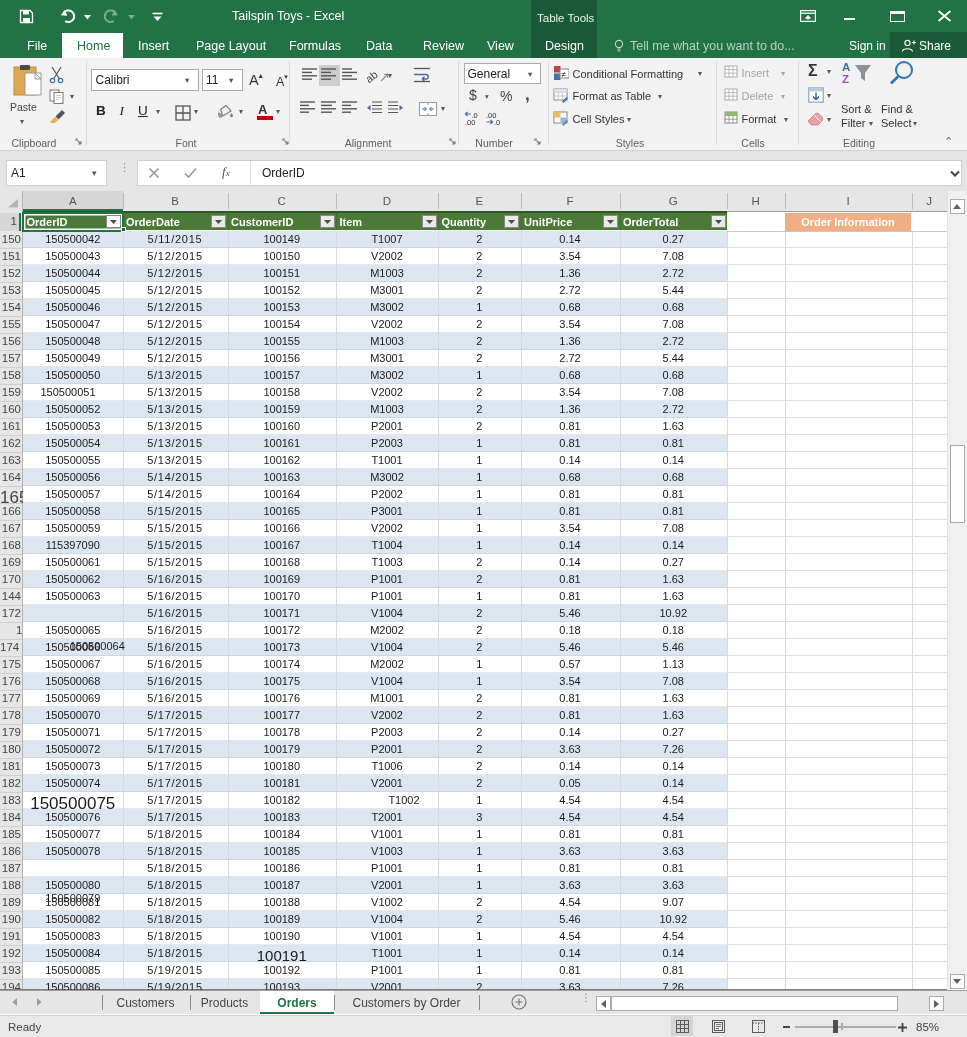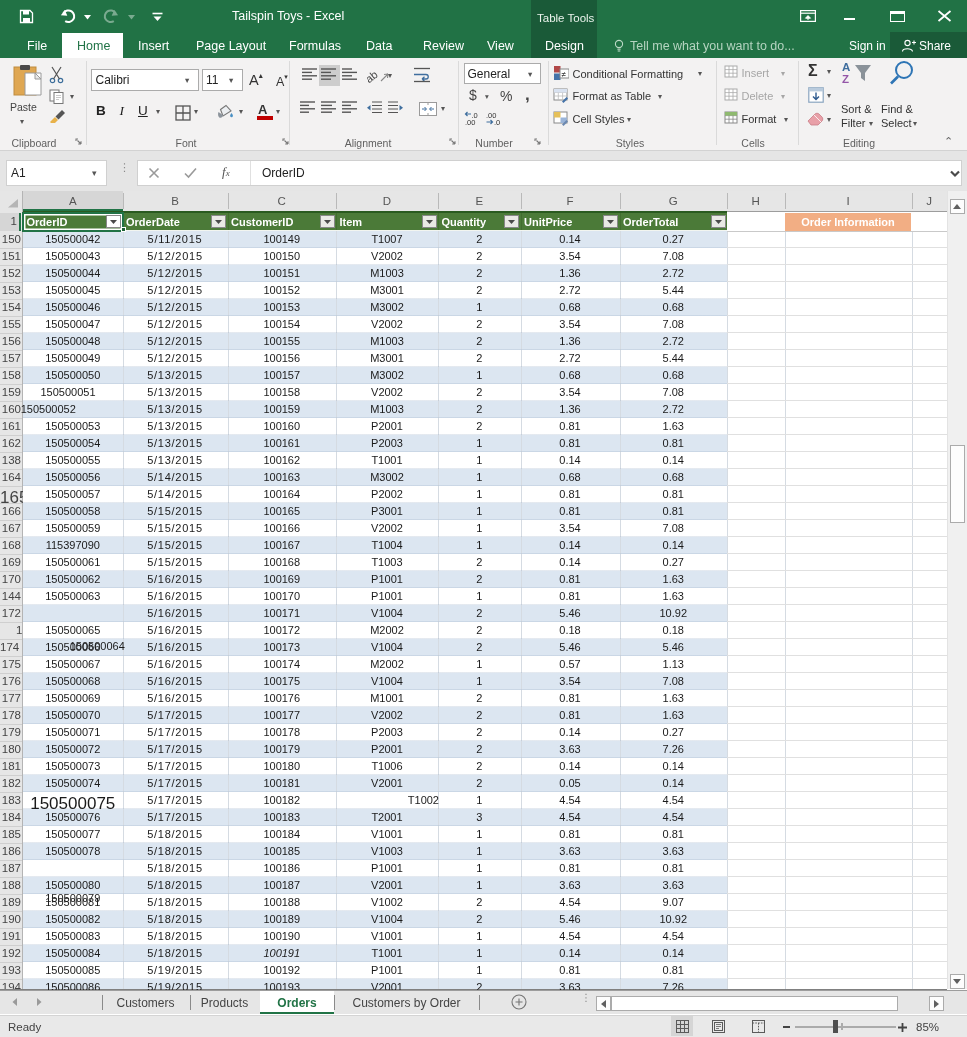--- a/index.html
+++ b/index.html
@@ -369,21 +369,21 @@
 <div class="ab" style="left:0;top:368.7px;width:21px;height:13px;text-align:right;color:#444;font-size:11.5px">158</div>
 <div class="ab" style="left:0;top:383.5px;width:22px;height:1px;background:#cfcfcf"></div>
 <div class="ab" style="left:0;top:385.7px;width:21px;height:13px;text-align:right;color:#444;font-size:11.5px">159</div>
 <div class="ab" style="left:0;top:400.5px;width:22px;height:1px;background:#cfcfcf"></div>
 <div class="ab" style="left:0;top:402.7px;width:21px;height:13px;text-align:right;color:#444;font-size:11.5px">160</div>
 <div class="ab" style="left:0;top:417.5px;width:22px;height:1px;background:#cfcfcf"></div>
 <div class="ab" style="left:0;top:419.7px;width:21px;height:13px;text-align:right;color:#444;font-size:11.5px">161</div>
 <div class="ab" style="left:0;top:434.5px;width:22px;height:1px;background:#cfcfcf"></div>
 <div class="ab" style="left:0;top:436.7px;width:21px;height:13px;text-align:right;color:#444;font-size:11.5px">162</div>
 <div class="ab" style="left:0;top:451.5px;width:22px;height:1px;background:#cfcfcf"></div>
-<div class="ab" style="left:0;top:453.7px;width:21px;height:13px;text-align:right;color:#444;font-size:11.5px">138</div>
+<div class="ab" style="left:0;top:453.7px;width:21px;height:13px;text-align:right;color:#444;font-size:11.5px">163</div>
 <div class="ab" style="left:0;top:468.5px;width:22px;height:1px;background:#cfcfcf"></div>
 <div class="ab" style="left:0;top:470.7px;width:21px;height:13px;text-align:right;color:#444;font-size:11.5px">164</div>
 <div class="ab" style="left:0;top:485.5px;width:22px;height:1px;background:#cfcfcf"></div>
 <div class="ab" style="left:0;top:487.7px;width:21px;height:13px;text-align:center;color:#444;font-size:17px">165</div>
 <div class="ab" style="left:0;top:502.5px;width:22px;height:1px;background:#cfcfcf"></div>
 <div class="ab" style="left:0;top:504.7px;width:21px;height:13px;text-align:right;color:#444;font-size:11.5px">166</div>
 <div class="ab" style="left:0;top:519.5px;width:22px;height:1px;background:#cfcfcf"></div>
 <div class="ab" style="left:0;top:521.7px;width:21px;height:13px;text-align:right;color:#444;font-size:11.5px">167</div>
 <div class="ab" style="left:0;top:536.5px;width:22px;height:1px;background:#cfcfcf"></div>
 <div class="ab" style="left:0;top:538.7px;width:21px;height:13px;text-align:right;color:#444;font-size:11.5px">168</div>
@@ -520,21 +520,21 @@
 <div class="ab" style="left:427.25px;top:368.7px;width:104px;height:13px;text-align:center;color:#1a1a1a;font-size:11px;">1</div>
 <div class="ab" style="left:518.0px;top:368.7px;width:104px;height:13px;text-align:center;color:#1a1a1a;font-size:11px;">0.68</div>
 <div class="ab" style="left:621.25px;top:368.7px;width:104px;height:13px;text-align:center;color:#1a1a1a;font-size:11px;">0.68</div>
 <div class="ab" style="left:16px;top:385.7px;width:104px;height:13px;text-align:center;color:#1a1a1a;font-size:11px;">150500051</div>
 <div class="ab" style="left:123.0px;top:385.7px;width:104px;height:13px;text-align:center;color:#1a1a1a;font-size:11px;letter-spacing:0.75px;">5/13/2015</div>
 <div class="ab" style="left:229.75px;top:385.7px;width:104px;height:13px;text-align:center;color:#1a1a1a;font-size:11px;">100158</div>
 <div class="ab" style="left:335.0px;top:385.7px;width:104px;height:13px;text-align:center;color:#1a1a1a;font-size:11px;">V2002</div>
 <div class="ab" style="left:427.25px;top:385.7px;width:104px;height:13px;text-align:center;color:#1a1a1a;font-size:11px;">2</div>
 <div class="ab" style="left:518.0px;top:385.7px;width:104px;height:13px;text-align:center;color:#1a1a1a;font-size:11px;">3.54</div>
 <div class="ab" style="left:621.25px;top:385.7px;width:104px;height:13px;text-align:center;color:#1a1a1a;font-size:11px;">7.08</div>
-<div class="ab" style="left:20.75px;top:402.7px;width:104px;height:13px;color:#1a1a1a;font-size:11px;">150500052</div>
+<div class="ab" style="left:20.75px;top:402.7px;width:104px;height:13px;text-align:center;color:#1a1a1a;font-size:11px;">150500052</div>
 <div class="ab" style="left:123.0px;top:402.7px;width:104px;height:13px;text-align:center;color:#1a1a1a;font-size:11px;letter-spacing:0.75px;">5/13/2015</div>
 <div class="ab" style="left:229.75px;top:402.7px;width:104px;height:13px;text-align:center;color:#1a1a1a;font-size:11px;">100159</div>
 <div class="ab" style="left:335.0px;top:402.7px;width:104px;height:13px;text-align:center;color:#1a1a1a;font-size:11px;">M1003</div>
 <div class="ab" style="left:427.25px;top:402.7px;width:104px;height:13px;text-align:center;color:#1a1a1a;font-size:11px;">2</div>
 <div class="ab" style="left:518.0px;top:402.7px;width:104px;height:13px;text-align:center;color:#1a1a1a;font-size:11px;">1.36</div>
 <div class="ab" style="left:621.25px;top:402.7px;width:104px;height:13px;text-align:center;color:#1a1a1a;font-size:11px;">2.72</div>
 <div class="ab" style="left:20.75px;top:419.7px;width:104px;height:13px;text-align:center;color:#1a1a1a;font-size:11px;">150500053</div>
 <div class="ab" style="left:123.0px;top:419.7px;width:104px;height:13px;text-align:center;color:#1a1a1a;font-size:11px;letter-spacing:0.75px;">5/13/2015</div>
 <div class="ab" style="left:229.75px;top:419.7px;width:104px;height:13px;text-align:center;color:#1a1a1a;font-size:11px;">100160</div>
 <div class="ab" style="left:335.0px;top:419.7px;width:104px;height:13px;text-align:center;color:#1a1a1a;font-size:11px;">P2001</div>
@@ -684,21 +684,21 @@
 <div class="ab" style="left:20.75px;top:776.7px;width:104px;height:13px;text-align:center;color:#1a1a1a;font-size:11px;">150500074</div>
 <div class="ab" style="left:123.0px;top:776.7px;width:104px;height:13px;text-align:center;color:#1a1a1a;font-size:11px;letter-spacing:0.75px;">5/17/2015</div>
 <div class="ab" style="left:229.75px;top:776.7px;width:104px;height:13px;text-align:center;color:#1a1a1a;font-size:11px;">100181</div>
 <div class="ab" style="left:335.0px;top:776.7px;width:104px;height:13px;text-align:center;color:#1a1a1a;font-size:11px;">V2001</div>
 <div class="ab" style="left:427.25px;top:776.7px;width:104px;height:13px;text-align:center;color:#1a1a1a;font-size:11px;">2</div>
 <div class="ab" style="left:518.0px;top:776.7px;width:104px;height:13px;text-align:center;color:#1a1a1a;font-size:11px;">0.05</div>
 <div class="ab" style="left:621.25px;top:776.7px;width:104px;height:13px;text-align:center;color:#1a1a1a;font-size:11px;">0.14</div>
 <div class="ab" style="left:20.75px;top:793.7px;width:104px;height:13px;text-align:center;color:#1a1a1a;font-size:17px;">150500075</div>
 <div class="ab" style="left:123.0px;top:793.7px;width:104px;height:13px;text-align:center;color:#1a1a1a;font-size:11px;letter-spacing:0.75px;">5/17/2015</div>
 <div class="ab" style="left:229.75px;top:793.7px;width:104px;height:13px;text-align:center;color:#1a1a1a;font-size:11px;">100182</div>
-<div class="ab" style="left:335.0px;top:793.7px;width:104px;height:13px;text-align:right;color:#1a1a1a;font-size:11px;">T1002</div>
+<div class="ab" style="left:352px;top:793.7px;width:104px;height:13px;text-align:center;color:#1a1a1a;font-size:11px;">T1002</div>
 <div class="ab" style="left:427.25px;top:793.7px;width:104px;height:13px;text-align:center;color:#1a1a1a;font-size:11px;">1</div>
 <div class="ab" style="left:518.0px;top:793.7px;width:104px;height:13px;text-align:center;color:#1a1a1a;font-size:11px;">4.54</div>
 <div class="ab" style="left:621.25px;top:793.7px;width:104px;height:13px;text-align:center;color:#1a1a1a;font-size:11px;">4.54</div>
 <div class="ab" style="left:20.75px;top:810.7px;width:104px;height:13px;text-align:center;color:#1a1a1a;font-size:11px;">150500076</div>
 <div class="ab" style="left:123.0px;top:810.7px;width:104px;height:13px;text-align:center;color:#1a1a1a;font-size:11px;letter-spacing:0.75px;">5/17/2015</div>
 <div class="ab" style="left:229.75px;top:810.7px;width:104px;height:13px;text-align:center;color:#1a1a1a;font-size:11px;">100183</div>
 <div class="ab" style="left:335.0px;top:810.7px;width:104px;height:13px;text-align:center;color:#1a1a1a;font-size:11px;">T2001</div>
 <div class="ab" style="left:427.25px;top:810.7px;width:104px;height:13px;text-align:center;color:#1a1a1a;font-size:11px;">3</div>
 <div class="ab" style="left:518.0px;top:810.7px;width:104px;height:13px;text-align:center;color:#1a1a1a;font-size:11px;">4.54</div>
 <div class="ab" style="left:621.25px;top:810.7px;width:104px;height:13px;text-align:center;color:#1a1a1a;font-size:11px;">4.54</div>
@@ -746,21 +746,21 @@
 <div class="ab" style="left:621.25px;top:912.7px;width:104px;height:13px;text-align:center;color:#1a1a1a;font-size:11px;">10.92</div>
 <div class="ab" style="left:20.75px;top:929.7px;width:104px;height:13px;text-align:center;color:#1a1a1a;font-size:11px;">150500083</div>
 <div class="ab" style="left:123.0px;top:929.7px;width:104px;height:13px;text-align:center;color:#1a1a1a;font-size:11px;letter-spacing:0.75px;">5/18/2015</div>
 <div class="ab" style="left:229.75px;top:929.7px;width:104px;height:13px;text-align:center;color:#1a1a1a;font-size:11px;">100190</div>
 <div class="ab" style="left:335.0px;top:929.7px;width:104px;height:13px;text-align:center;color:#1a1a1a;font-size:11px;">V1001</div>
 <div class="ab" style="left:427.25px;top:929.7px;width:104px;height:13px;text-align:center;color:#1a1a1a;font-size:11px;">1</div>
 <div class="ab" style="left:518.0px;top:929.7px;width:104px;height:13px;text-align:center;color:#1a1a1a;font-size:11px;">4.54</div>
 <div class="ab" style="left:621.25px;top:929.7px;width:104px;height:13px;text-align:center;color:#1a1a1a;font-size:11px;">4.54</div>
 <div class="ab" style="left:20.75px;top:946.7px;width:104px;height:13px;text-align:center;color:#1a1a1a;font-size:11px;">150500084</div>
 <div class="ab" style="left:123.0px;top:946.7px;width:104px;height:13px;text-align:center;color:#1a1a1a;font-size:11px;letter-spacing:0.75px;">5/18/2015</div>
-<div class="ab" style="left:229.75px;top:946.7px;width:104px;height:13px;text-align:center;color:#1a1a1a;font-size:11px;font-style:italic;">100191</div>
+<div class="ab" style="left:229.75px;top:946.7px;width:104px;height:13px;text-align:center;color:#1a1a1a;font-size:15px;">100191</div>
 <div class="ab" style="left:335.0px;top:946.7px;width:104px;height:13px;text-align:center;color:#1a1a1a;font-size:11px;">T1001</div>
 <div class="ab" style="left:427.25px;top:946.7px;width:104px;height:13px;text-align:center;color:#1a1a1a;font-size:11px;">1</div>
 <div class="ab" style="left:518.0px;top:946.7px;width:104px;height:13px;text-align:center;color:#1a1a1a;font-size:11px;">0.14</div>
 <div class="ab" style="left:621.25px;top:946.7px;width:104px;height:13px;text-align:center;color:#1a1a1a;font-size:11px;">0.14</div>
 <div class="ab" style="left:20.75px;top:963.7px;width:104px;height:13px;text-align:center;color:#1a1a1a;font-size:11px;">150500085</div>
 <div class="ab" style="left:123.0px;top:963.7px;width:104px;height:13px;text-align:center;color:#1a1a1a;font-size:11px;letter-spacing:0.75px;">5/19/2015</div>
 <div class="ab" style="left:229.75px;top:963.7px;width:104px;height:13px;text-align:center;color:#1a1a1a;font-size:11px;">100192</div>
 <div class="ab" style="left:335.0px;top:963.7px;width:104px;height:13px;text-align:center;color:#1a1a1a;font-size:11px;">P1001</div>
 <div class="ab" style="left:427.25px;top:963.7px;width:104px;height:13px;text-align:center;color:#1a1a1a;font-size:11px;">1</div>
 <div class="ab" style="left:518.0px;top:963.7px;width:104px;height:13px;text-align:center;color:#1a1a1a;font-size:11px;">0.81</div>

